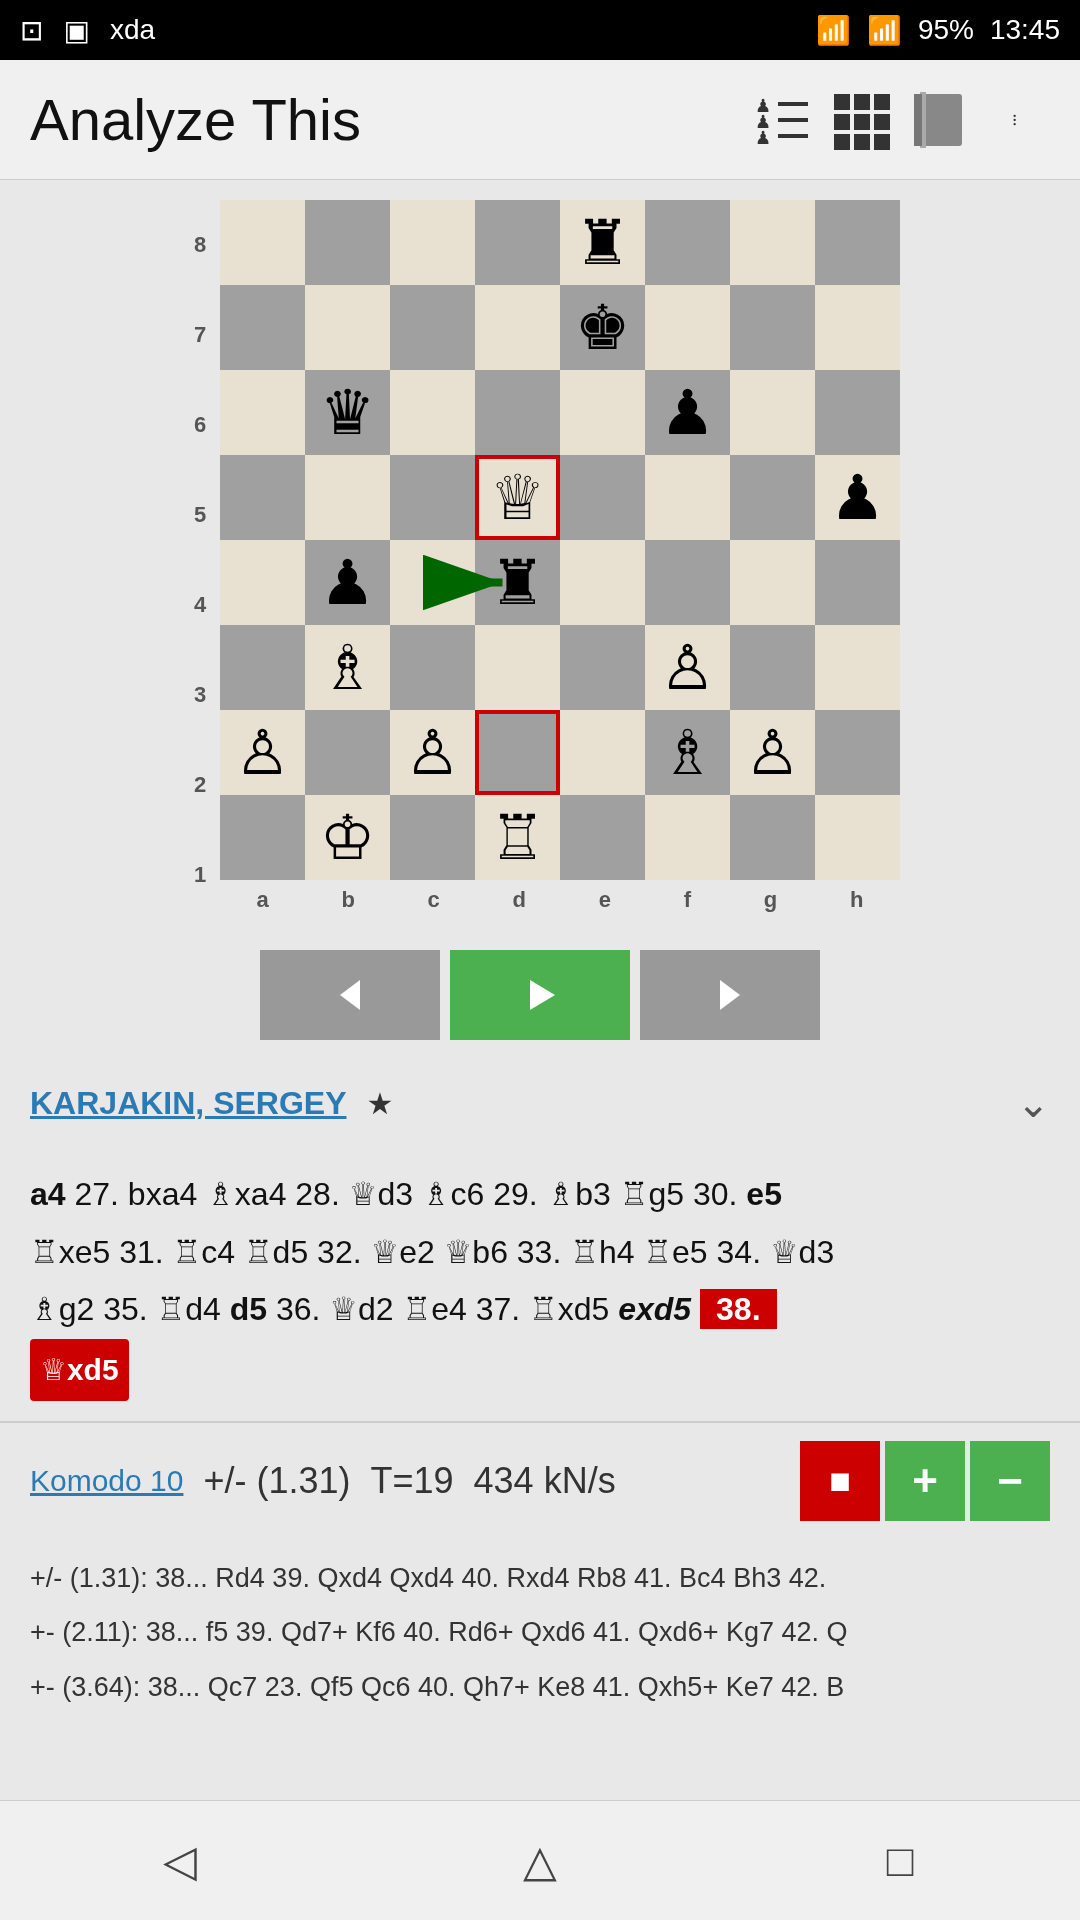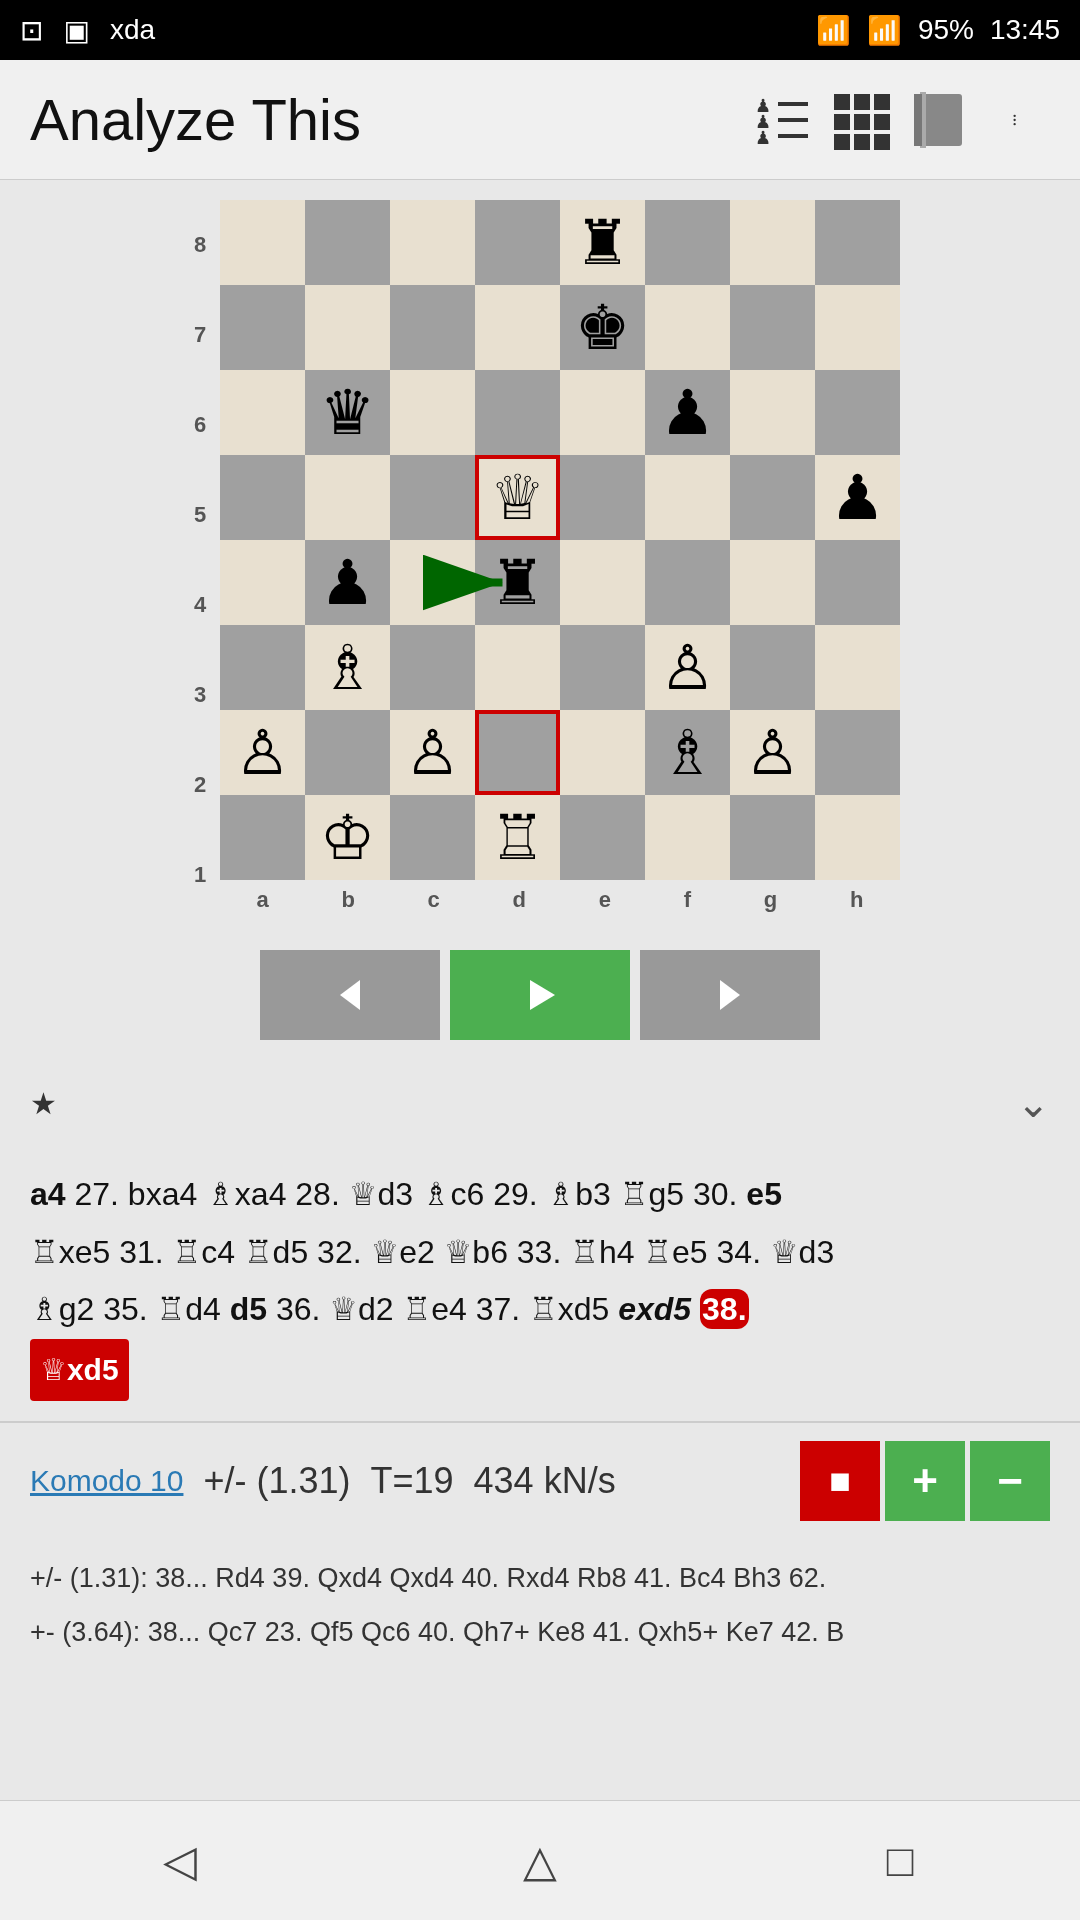--- a/index.html
+++ b/index.html
@@ -181,22 +181,22 @@
     .moves-container {
       padding: 20px 30px;
       background: #e8e8e8;
       font-size: 32px;
       line-height: 1.8;
       color: #111;
     }
     .move-highlight {
       background: #cc0000;
       color: #fff;
-      padding: 2px 2px;
-      border-radius: 12px;
+      padding: 2px 16px;
+      border-radius: 0;
       font-weight: bold;
     }
 
     
     .engine-bar {
       background: #e8e8e8;
       padding: 18px 30px;
       display: flex;
       align-items: center;
       gap: 20px;
@@ -471,20 +471,21 @@
       </svg>
   </button>
   <button class="nav-btn">
     <svg viewBox="0 0 40 40">
         <polygon points="10,5 30,20 10,35" fill="#fff"></polygon>
       </svg>
   </button>
 </div>
 
 <div class="players-row">
+  <span class="player-name">KARJAKIN, SERGEY</span>
   <span class="vs-dot">★</span>
   <span class="collapse-btn">⌄</span>
 </div>
 
 <div class="moves-container">
   <span>
     <span style="font-weight:bold;">a4</span> 27.
     <span>bxa4</span>
     <span>♗xa4</span> 28.
     <span>♕d3</span>
@@ -530,21 +531,22 @@
     <button class="engine-btn plus">
       <span style="color:#fff;font-size:44px;font-weight:bold;">+</span>
     </button>
     <button class="engine-btn minus">
       <span style="color:#fff;font-size:44px;font-weight:bold;">−</span>
     </button>
   </div>
 </div>
 
 <div class="analysis-lines">
-  <div class="analysis-line">+/- (1.31):  38... Rd4 39. Qxd4 Qxd4 40. Rxd4 Rb8 41. Bc4 Bh3 62.</div>
+  <div class="analysis-line">+/- (1.31):  38... Rd4 39. Qxd4 Qxd4 40. Rxd4 Rb8 41. Bc4 Bh3 42.</div>
+  <div class="analysis-line">+- (2.11):  38... f5 39. Qd7+ Kf6 40. Rd6+ Qxd6 41. Qxd6+ Kg7 42. Q</div>
   <div class="analysis-line">+- (3.64):  38... Qc7 23. Qf5 Qc6 40. Qh7+ Ke8 41. Qxh5+ Ke7 42. B</div>
 </div>
 
 <div class="bottom-nav">
   <div class="bottom-nav-btn">◁</div>
   <div class="bottom-nav-btn">△</div>
   <div class="bottom-nav-btn">□</div>
 </div>
 
 </body></html>

